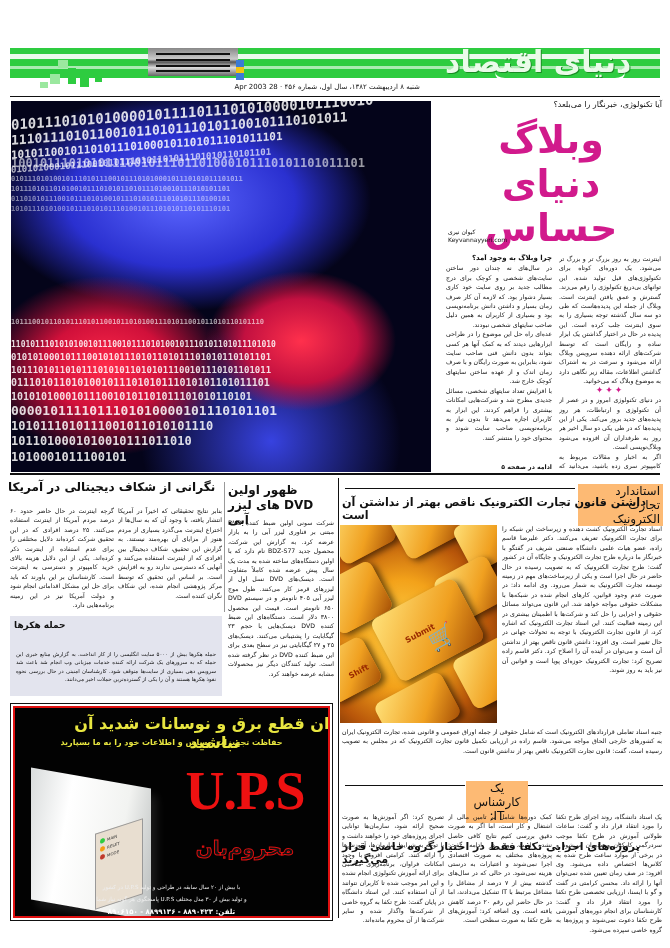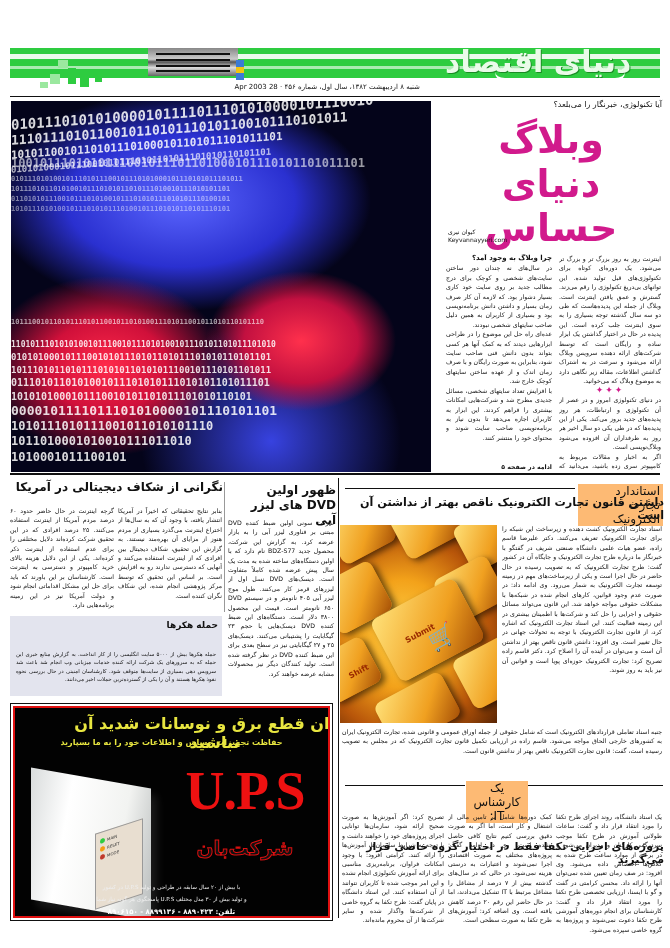--- a/index.html
+++ b/index.html
@@ -40,21 +40,21 @@
   .col { position: absolute; font-size: 6.2px; line-height: 9.4px; text-align: justify; direction: rtl; color: #111; overflow: hidden; }
   .subhead { font-weight: bold; font-size: 7px; }
   .stars { text-align: center; color: #d11a8c; font-size: 9px; letter-spacing: 2px; font-weight: bold; }
 
   
   .hline { position: absolute; height: 1px; background: #111; }
   .vline { position: absolute; width: 1px; background: #111; }
   .section-label { position: absolute; font-size: 12px; background: #fdba74; padding: 0 3px; direction: rtl; }
 
   
-  .hl { position: absolute; font-weight: bold; direction: rtl; text-align: right; color: #111; }
+  .hl { position: absolute; font-weight: bold; direction: rtl; text-align: left; color: #111; }
 
   
   .kbd { position: absolute; left: 340px; top: 525px; width: 157px; height: 198px; overflow: hidden;
     background: radial-gradient(ellipse at 40% 55%, #ffd34a 0%, #f3a21a 35%, #b8560a 65%, #3a1400 100%); }
   .key { position: absolute; background: linear-gradient(135deg, #ffe27a, #f0a020 60%, #a44e06); border-radius: 8px; box-shadow: 3px 4px 6px rgba(0,0,0,.55); transform: rotate(-28deg); }
   .key-label { position: absolute; font-size: 8px; color: #9a2a00; font-weight: bold; transform: rotate(-28deg); }
 
   
   .hack-box { position: absolute; left: 10px; top: 616px; width: 212px; height: 80px; background: #e3e4ee; }
 
@@ -206,18 +206,18 @@
     <div class="ups-box"></div>
     <div class="ups-panel">
       <span class="ups-led" style="left:4px;top:6px;background:#2ecc40"></span>
       <span class="ups-label" style="left:11px;top:6px">MAIN</span>
       <span class="ups-led" style="left:4px;top:14px;background:#f39c12"></span>
       <span class="ups-label" style="left:11px;top:14px">RESET</span>
       <span class="ups-led" style="left:4px;top:22px;background:#c0392b"></span>
       <span class="ups-label" style="left:11px;top:22px">MODE</span>
     </div>
     <div class="ad-ups">U.P.S</div>
-    <div class="ad-brand">شرکت‌بان</div>
+    <div class="ad-brand">محروم‌بان</div>
     <div class="ad-line" style="top:176px">با بیش از ۲۰ سال سابقه در طراحی و تولید U.P.S در کشور</div>
     <div class="ad-line" style="top:188px">و تولید بیش از ۳۰ مدل مختلف U.P.S پاسخگوی هر گونه نیاز شما</div>
     <div class="ad-phone">تلفن: ۸۸۹۰۴۲۳ - ۸۸۹۹۱۳۶ - ۸۹۰۶۱۵۰</div>
   </div>
 </div>
 
 </body></html>

